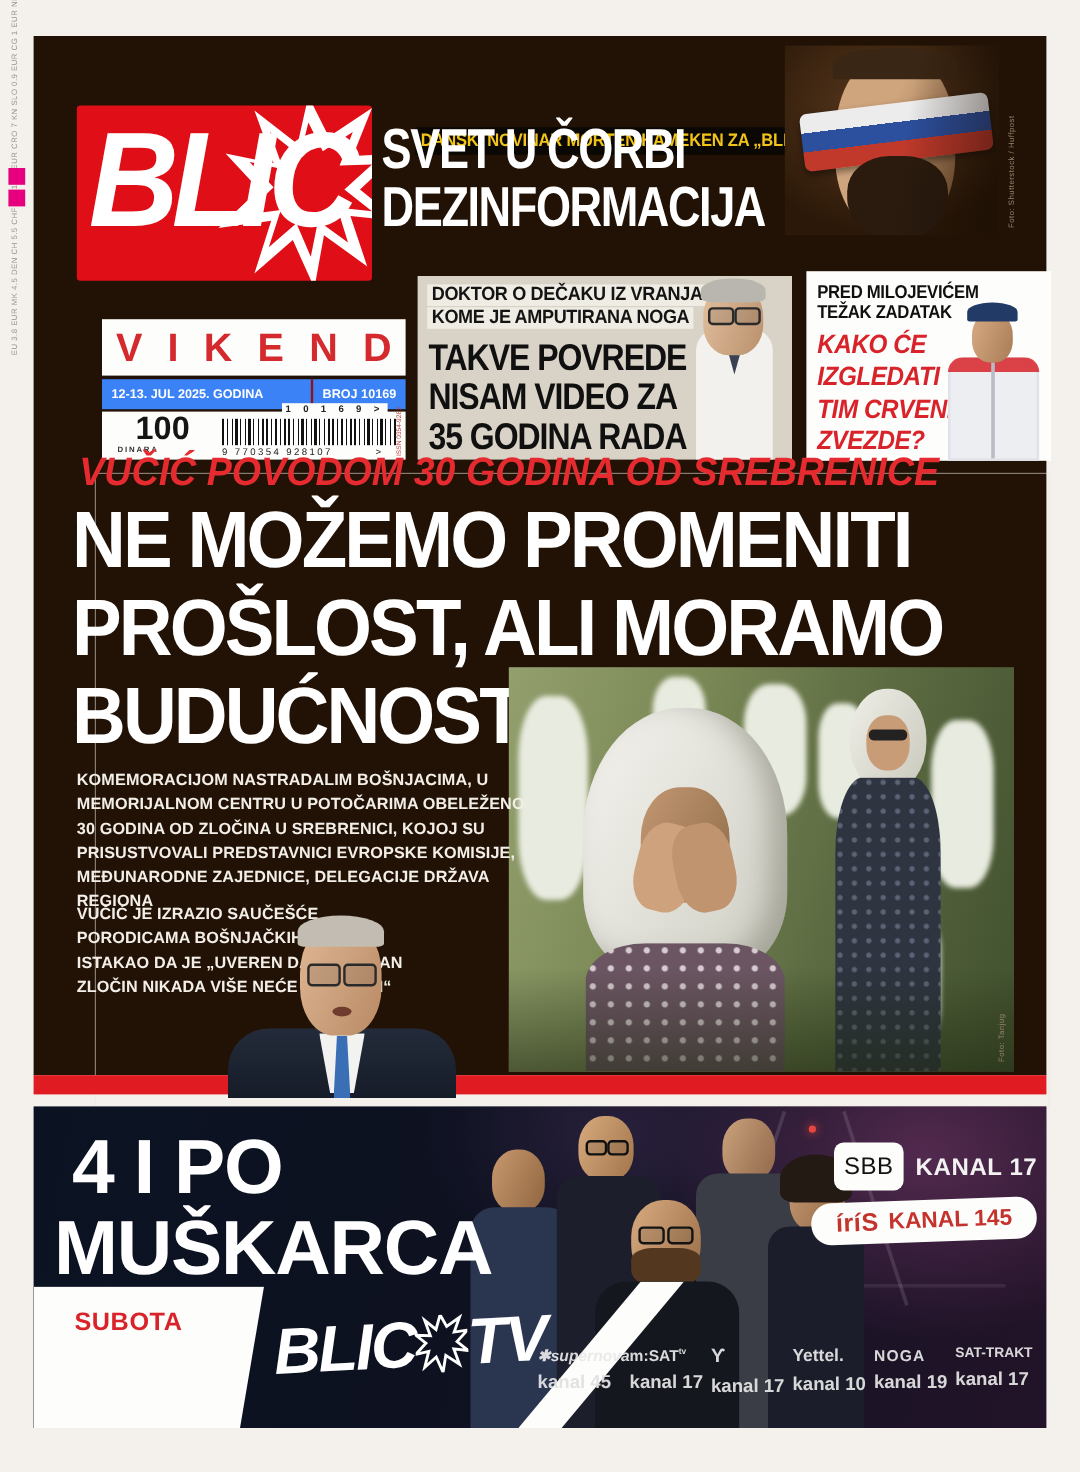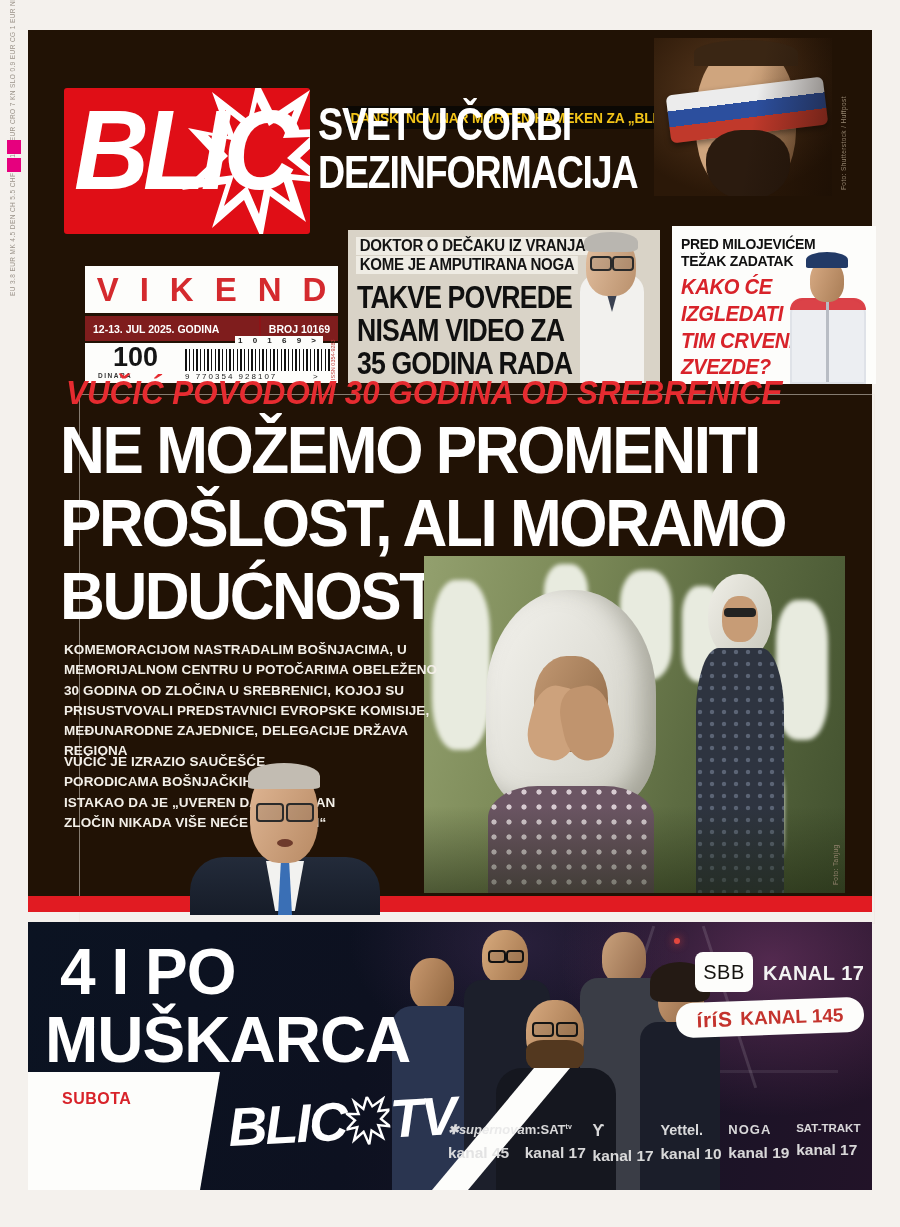--- a/index.html
+++ b/index.html
@@ -8,21 +8,21 @@
   .abs{position:absolute}
   .vrt{transform-origin:0 0;transform:rotate(-90deg);white-space:nowrap}
   .front{left:28px;top:30px;width:844px;height:866px;background:#211205}
   
   .blicbox{left:64px;top:88px;width:246px;height:146px;background:#e00e16;border-radius:3px;overflow:hidden}
   .blictxt{left:10px;top:6px;font-size:104px;font-weight:bold;color:#fff;font-style:italic;
            letter-spacing:-6px;transform:scaleY(1.08);transform-origin:0 0;line-height:1}
   .vikend{left:57px;top:236px;width:253px;height:47px;background:#fdfdfb;display:flex;
           align-items:center;justify-content:center}
   .vikend span{font-size:33px;font-weight:bold;color:#d42a2e;letter-spacing:21px;margin-right:-21px}
-  .datestrip{left:57px;top:286px;width:253px;height:25px;background:#7f1d1d;display:flex;color:#fff;
+  .datestrip{left:57px;top:286px;width:253px;height:25px;background:#3b82f6;display:flex;color:#fff;
              font-weight:bold;font-size:10.5px;align-items:center}
   .datestrip .cell1{width:166px;padding-left:8px}
   .datestrip .sep{width:2px;height:100%;background:#8d1417}
   .datestrip .cell2{flex:1;text-align:center}
   .bcpanel{left:57px;top:313px;width:253px;height:40px;background:#fdfdfb}
   .barcode{left:100px;top:6px;width:145px;height:22px;
      background:repeating-linear-gradient(90deg,#111 0 2px,#fff 2px 4px,#111 4px 5px,#fff 5px 8px,#111 8px 9px,#fff 9px 11px)}
   
   .kick1{left:318px;top:76px;width:348px;height:23px;background:#0b0804;display:flex;align-items:center}
   .kick1 span{color:#f2c418;font-weight:bold;font-size:15px;letter-spacing:-.2px;padding-left:5px;
@@ -49,21 +49,21 @@
   .para{color:#f3efe8;font-weight:bold;font-size:13.5px;line-height:1.5;letter-spacing:.1px}
   .credit{font-size:6.5px;color:#94846f;letter-spacing:.4px}
   .redstrip{left:28px;top:896px;width:844px;height:16px;background:#e11b22}
   
   .promo{left:28px;top:922px;width:844px;height:268px;overflow:hidden;
      background:radial-gradient(300px 220px at 88% 15%,rgba(128,60,112,.55),transparent 70%),
                 radial-gradient(240px 160px at 58% 8%,rgba(74,52,96,.4),transparent 70%),
                 linear-gradient(100deg,#0b1322 0%,#0d1120 40%,#191326 75%,#221328 100%)}
   .ptitle{color:#fff;font-weight:bold;font-size:64px;letter-spacing:-1px;line-height:1;white-space:nowrap}
   .wedge{background:#fdfdfb}
-  .subota{color:#d8232a;font-weight:bold;font-size:16px;letter-spacing:.5px}
+  .subota{color:#d8232a;font-weight:bold;font-size:21px;letter-spacing:.5px}
   .time{color:#d8232a;font-weight:bold;font-size:50px;letter-spacing:1px;line-height:1}
   .blictv{color:#fff;font-weight:bold;font-style:italic;font-size:54px;letter-spacing:-2px;white-space:nowrap}
   .sbbbox{background:#fdfdfb;border-radius:8px;display:flex;align-items:center;justify-content:center}
   .sbbtxt{color:#15130f;font-weight:normal;font-size:20px;letter-spacing:.5px}
   .kanal-big{color:#f2f2f2;font-weight:bold;font-size:20px;letter-spacing:.5px}
   .irispill{background:#fdfdfb;border-radius:17px;display:flex;align-items:center;justify-content:center;gap:8px}
   .iristxt{color:#c4332d;font-weight:bold;font-size:21px;letter-spacing:.5px}
   .iriskan{color:#c4332d;font-weight:bold;font-size:19px}
   .provrow{display:flex}
   .provcol{flex:1;}

